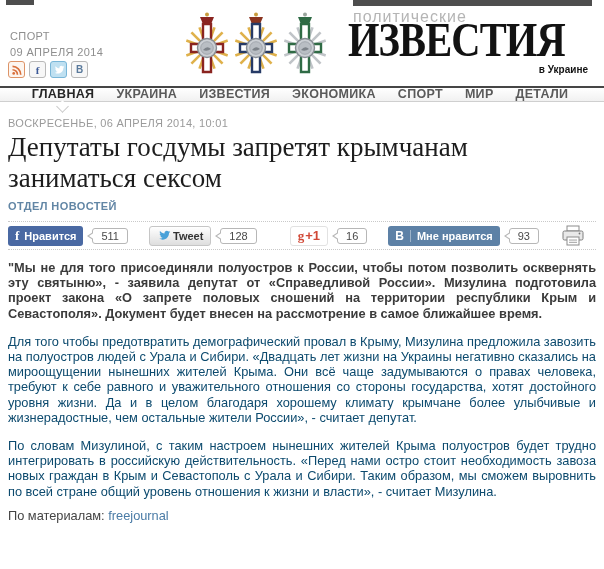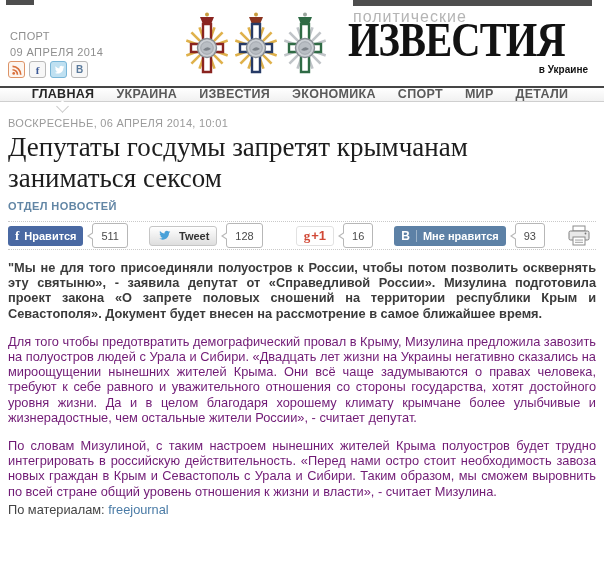--- a/index.html
+++ b/index.html
@@ -50,40 +50,40 @@
   .department { margin-top:6px; font-size:11px; color:#6286a5; letter-spacing:.4px; cursor:pointer;font-weight:bold; }
 
   
   .share { margin-top:9px; border-top:1px dotted #c9c9c9; border-bottom:1px dotted #c9c9c9;
            padding:4px 0; display:flex; align-items:center; height:29px; }
   .sgroup { display:flex; align-items:center; margin-right:21px; }
   .btn { height:20px; display:flex; align-items:center; border-radius:3px; padding:0 7px; font-size:11px;
          font-weight:700; cursor:pointer; white-space:nowrap; }
   .btn-fb { background:#4a69a3; color:#fff; }
   .btn-fb .f { font-family:"Liberation Serif",serif; font-size:13px; margin-right:5px; }
-  .btn-tweet { background:linear-gradient(#ffffff,#dedede); border:1px solid #c6c6c6; color:#333; gap:8px; }
+  .btn-tweet { background:linear-gradient(#ffffff,#dedede); border:1px solid #c6c6c6; color:#333; gap:2px; }
   .btn-gplus { background:#fff; border:1px solid #e2e2e2; font-size:13px; }
   .btn-gplus .g { color:#d14836; font-weight:700; font-family:"Liberation Serif",serif; }
   .btn-gplus .plus { color:#d14836; font-weight:700; margin-left:1px; }
   .btn-vk { background:#5d81a6; color:#fff; }
   .btn-vk .b { font-size:12px; margin-right:6px; }
   .btn-vk .div { width:1px; height:12px; background:rgba(255,255,255,.4); margin-right:6px; }
   .bubble { position:relative; margin-left:9px; background:#fff; border:1px solid #b7b7b7; border-radius:3px;
-            height:25px; display:flex; align-items:center; padding:0 8px; font-size:11px; color:#4a4a4a; }
+            height:16px; display:flex; align-items:center; padding:0 8px; font-size:11px; color:#4a4a4a; }
   .bubble::before { content:""; position:absolute; left:-6px; top:50%; margin-top:-4px;
             border:4px solid transparent; border-right:6px solid #b7b7b7; border-left:none; }
   .bubble::after  { content:""; position:absolute; left:-4px; top:50%; margin-top:-4px;
             border:4px solid transparent; border-right:6px solid #fff; border-left:none; }
   .print { margin-left:auto; margin-right:28px; cursor:pointer; display:flex; align-items:center; }
 
   
   .lead { margin-top:10px; font-size:12.8px; line-height:15.2px; font-weight:700; color:#3b3b3b;
           text-align:justify; }
-  .para { margin-top:13px; font-size:12.8px; line-height:15.2px; color:#701a75; text-align:justify; }
-  .source { margin-top:3px; font-size:12.8px; color:#444; }
+  .para { margin-top:13px; font-size:12.8px; line-height:15.2px; color:#0c4a6e; text-align:justify; }
+  .source { margin-top:9px; font-size:12.8px; color:#444; }
   .source a { color:#4a7ba6; text-decoration:none; cursor:pointer; }
 </style>
 </head>
 <body>
 
 <div class="page">
 
   <div class="header">
     <div class="topbar-left"></div>
     <div class="topbar-right"></div>

